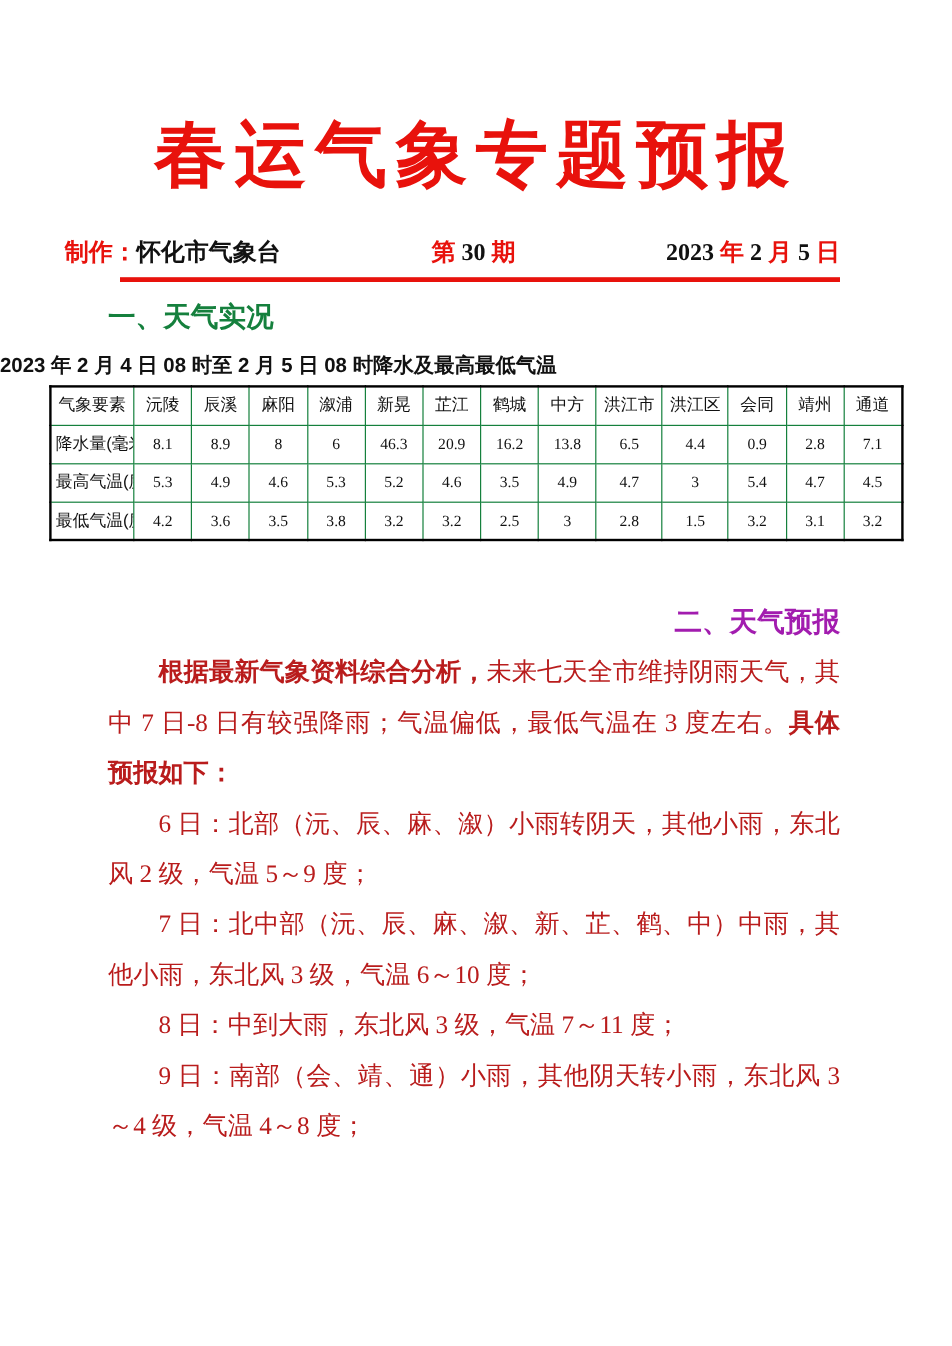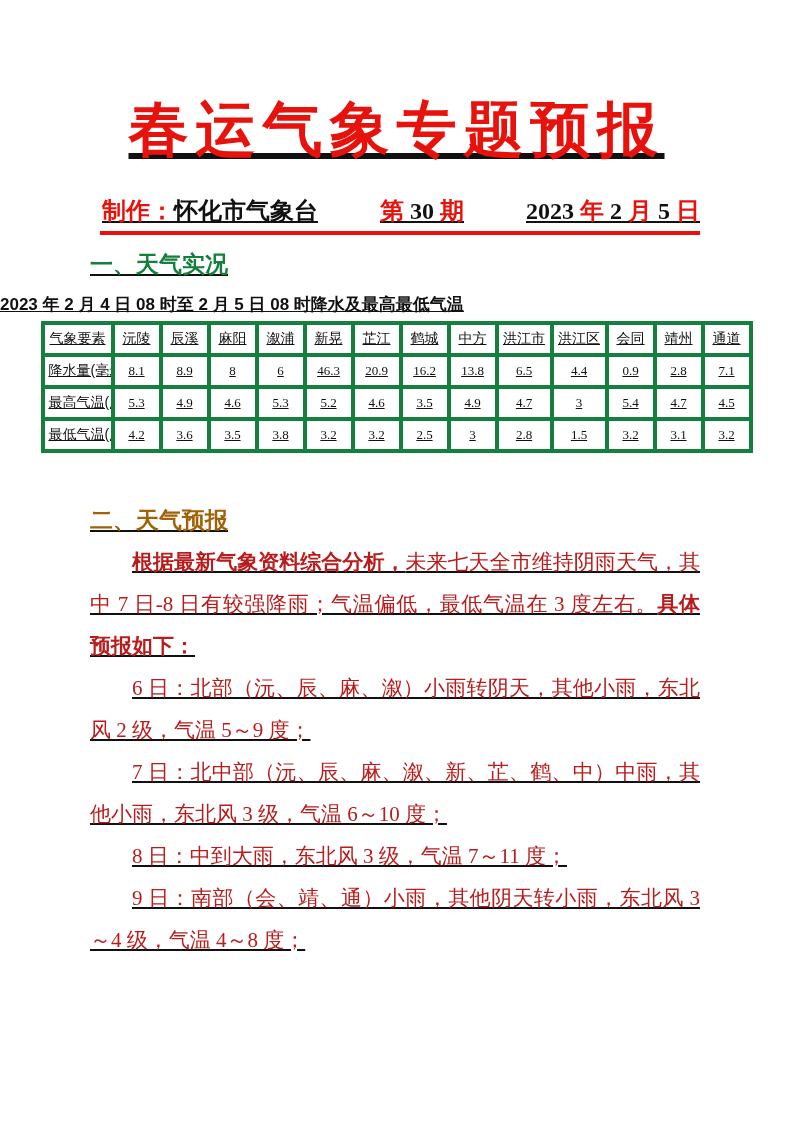--- a/index.html
+++ b/index.html
@@ -6,41 +6,40 @@
   html, body { background: #ffffff; }
   .page {
     position: relative;
     width: 793px;
     height: 1026px;
     margin: 0 auto;
     background: #ffffff;
     overflow: hidden;
     font-family: "Liberation Serif", "DejaVu Serif", serif;
     color: #111111;
-    text-decoration: underline;
   }
   .doc-title {
     padding-top: 88px;
     text-align: center;
     font-family: "DejaVu Serif", "Liberation Serif", serif;
     font-weight: bold;
     font-size: 60px;
     line-height: 82px;
     letter-spacing: 7px;
     color: #e8120c;
     white-space: nowrap;
   }
   .meta-row {
-    margin: 28px 93px 0 102px; 
+    margin: 28px 93px 0 54px; 
     display: flex;
     justify-content: space-between;
     align-items: baseline;
     font-family: "Liberation Serif", "DejaVu Serif", serif;
     font-weight: bold;
-    font-size: 24px;
+    font-size: 20px;
     line-height: 26px;
     color: #111111;
     white-space: nowrap;
   }
   .red { color: #e8120c; }
   .red-rule {
     margin: 7px 93px 0 100px;
     height: 4px;
     background: #e8120c;
     border: none;
@@ -64,21 +63,21 @@
   }
   table.obs {
     margin: 4px auto 0 auto;
     width: 712px;
     border-collapse: collapse;
     table-layout: fixed;
     border: 2px solid #000;
     font-size: 14px;
   }
   table.obs th, table.obs td {
-    border: 4px solid #15803d;
+    border: 1px solid #15803d;
     height: 32px;
     text-align: center;
     vertical-align: middle;
     font-weight: normal;
     padding: 0 1px;
     overflow: hidden;
     white-space: nowrap;
   }
   table.obs th.colhead {
     font-family: "Liberation Sans", "DejaVu Sans", sans-serif;
@@ -96,21 +95,22 @@
   }
   .body-text {
     margin: 0 93px 0 90px; 
   }
   .sec2-heading {
     margin-top: 46px;
     font-family: "Liberation Sans", "DejaVu Sans", sans-serif;
     font-weight: bold;
     font-size: 23px;
     line-height: 42px;
-    color: #a16207;
+    color: #a21caf;
+    text-align: right;
   }
   .para {
     font-size: 21px;
     line-height: 42px;
     text-align: justify;
     text-indent: 2em;
     color: #b91c1c;
   }
   .para .b { font-weight: bold; }
 </style>

